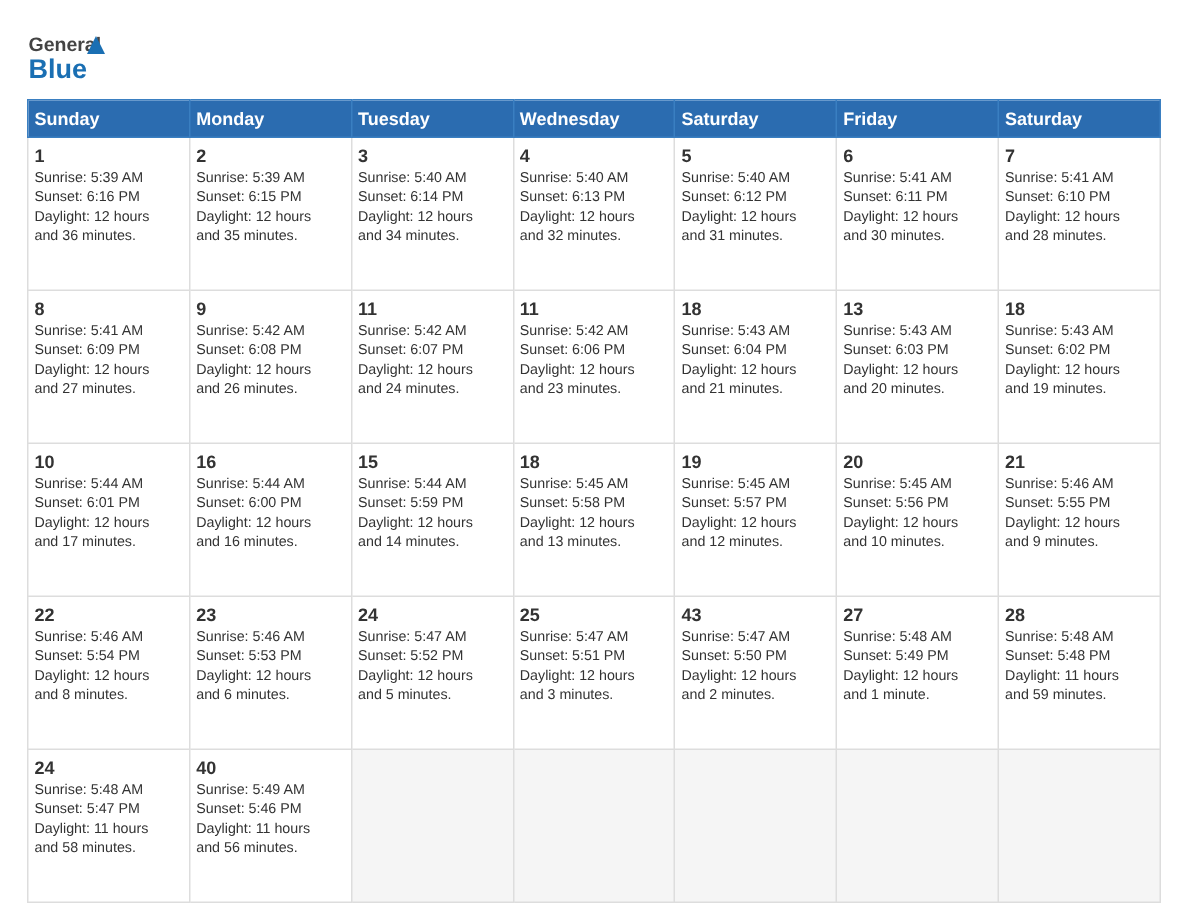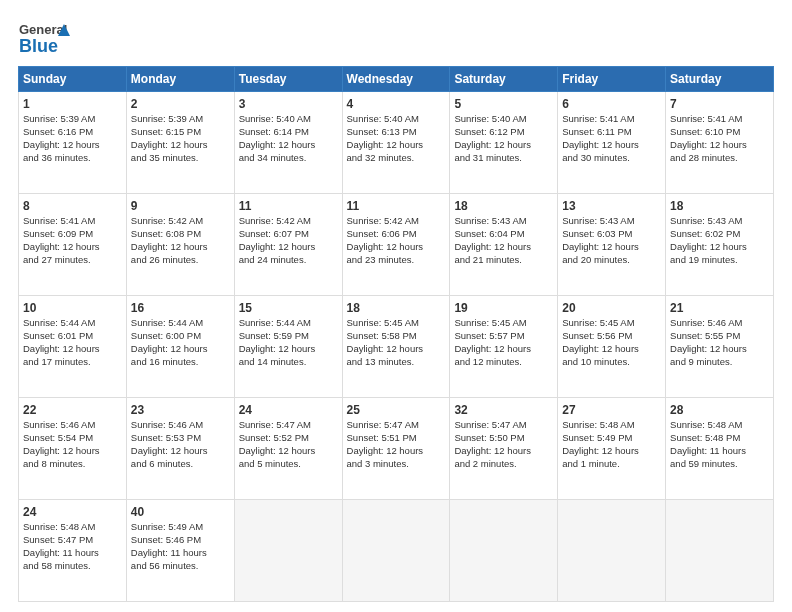--- a/index.html
+++ b/index.html
@@ -129,21 +129,21 @@
           <td><span class="day-num">18</span>Sunrise: 5:45 AM<br>Sunset: 5:58 PM<br>Daylight: 12 hours<br>and 13 minutes.<br></td>
           <td><span class="day-num">19</span>Sunrise: 5:45 AM<br>Sunset: 5:57 PM<br>Daylight: 12 hours<br>and 12 minutes.<br></td>
           <td><span class="day-num">20</span>Sunrise: 5:45 AM<br>Sunset: 5:56 PM<br>Daylight: 12 hours<br>and 10 minutes.<br></td>
           <td><span class="day-num">21</span>Sunrise: 5:46 AM<br>Sunset: 5:55 PM<br>Daylight: 12 hours<br>and 9 minutes.<br></td>
         </tr>
         <tr>
           <td><span class="day-num">22</span>Sunrise: 5:46 AM<br>Sunset: 5:54 PM<br>Daylight: 12 hours<br>and 8 minutes.<br></td>
           <td><span class="day-num">23</span>Sunrise: 5:46 AM<br>Sunset: 5:53 PM<br>Daylight: 12 hours<br>and 6 minutes.<br></td>
           <td><span class="day-num">24</span>Sunrise: 5:47 AM<br>Sunset: 5:52 PM<br>Daylight: 12 hours<br>and 5 minutes.<br></td>
           <td><span class="day-num">25</span>Sunrise: 5:47 AM<br>Sunset: 5:51 PM<br>Daylight: 12 hours<br>and 3 minutes.<br></td>
-          <td><span class="day-num">32</span>Sunrise: 5:47 AM<br>Sunset: 5:50 PM<br>Daylight: 12 hours<br>and 2 minutes.<br></td>
+          <td><span class="day-num">43</span>Sunrise: 5:47 AM<br>Sunset: 5:50 PM<br>Daylight: 12 hours<br>and 2 minutes.<br></td>
           <td><span class="day-num">27</span>Sunrise: 5:48 AM<br>Sunset: 5:49 PM<br>Daylight: 12 hours<br>and 1 minute.<br></td>
           <td><span class="day-num">28</span>Sunrise: 5:48 AM<br>Sunset: 5:48 PM<br>Daylight: 11 hours<br>and 59 minutes.<br></td>
         </tr>
         <tr class="last-row">
           <td><span class="day-num">24</span>Sunrise: 5:48 AM<br>Sunset: 5:47 PM<br>Daylight: 11 hours<br>and 58 minutes.<br></td>
           <td><span class="day-num">40</span>Sunrise: 5:49 AM<br>Sunset: 5:46 PM<br>Daylight: 11 hours<br>and 56 minutes.<br></td>
           <td style="background: rgb(245, 245, 245);"></td>
           <td style="background: rgb(245, 245, 245);"></td>
           <td style="background: rgb(245, 245, 245);"></td>
           <td style="background: rgb(245, 245, 245);"></td>

